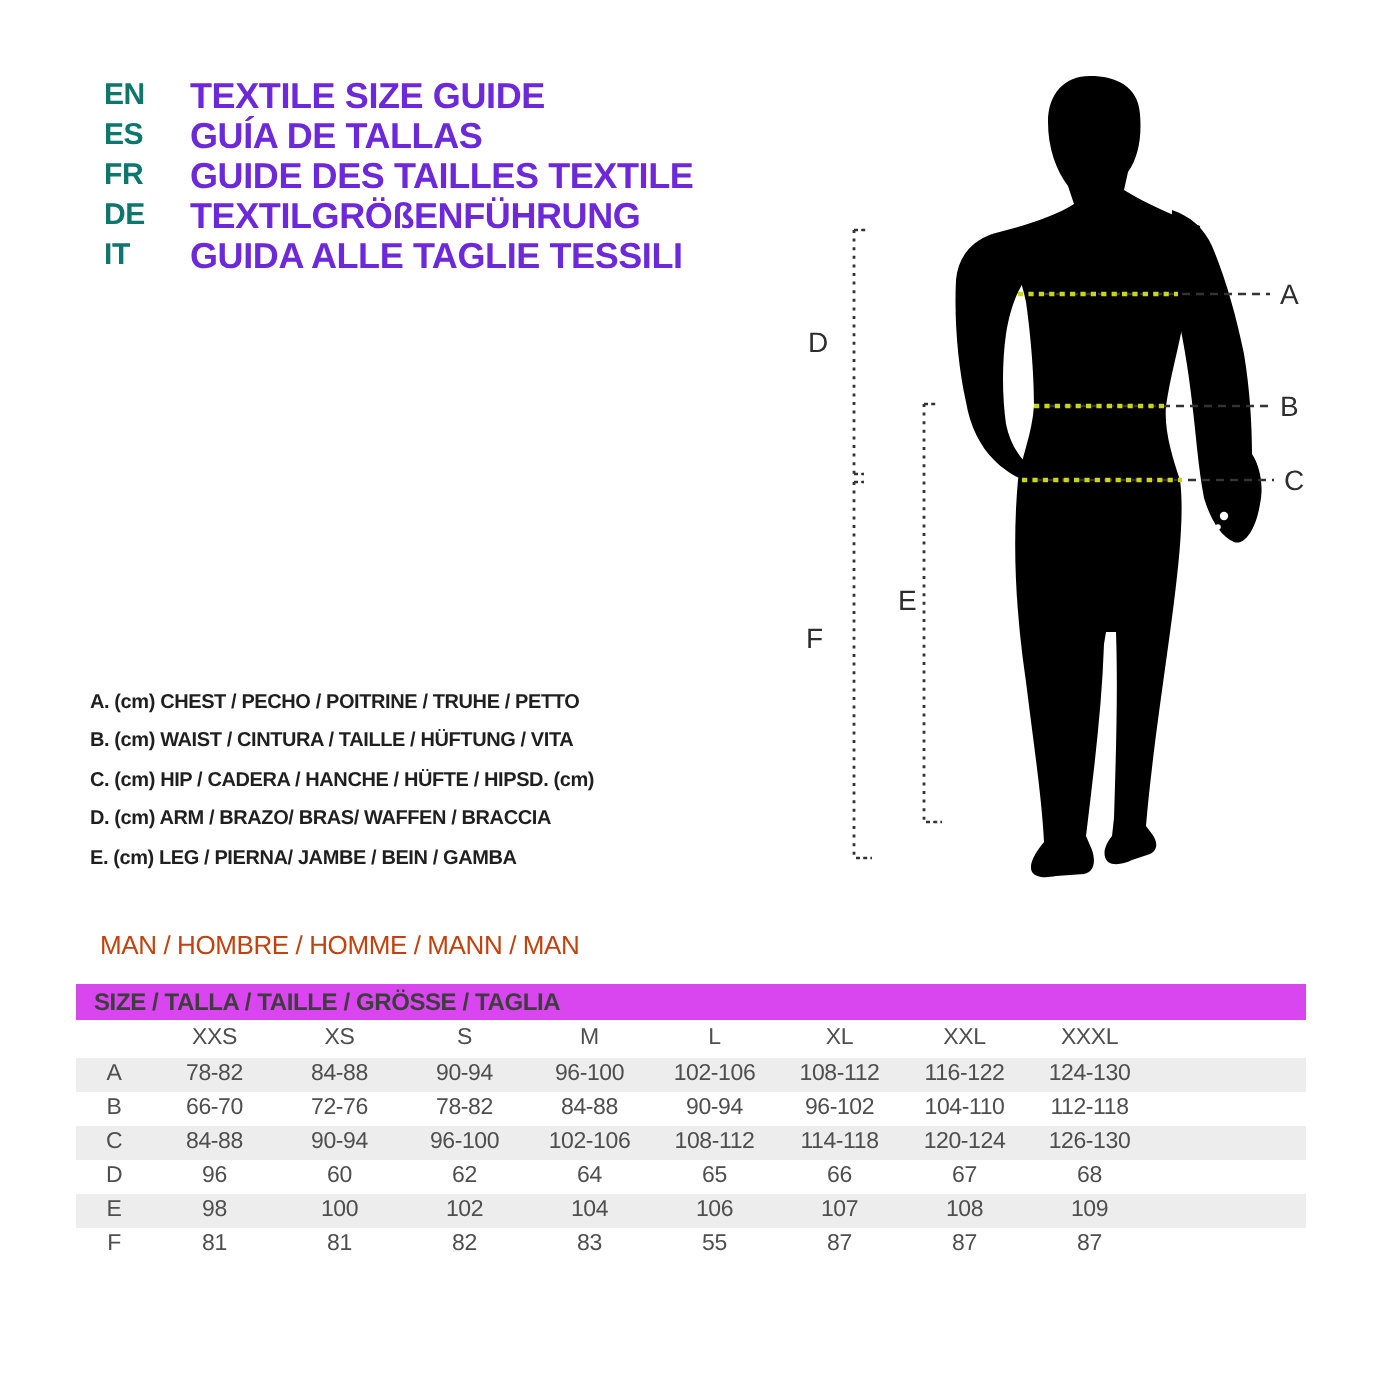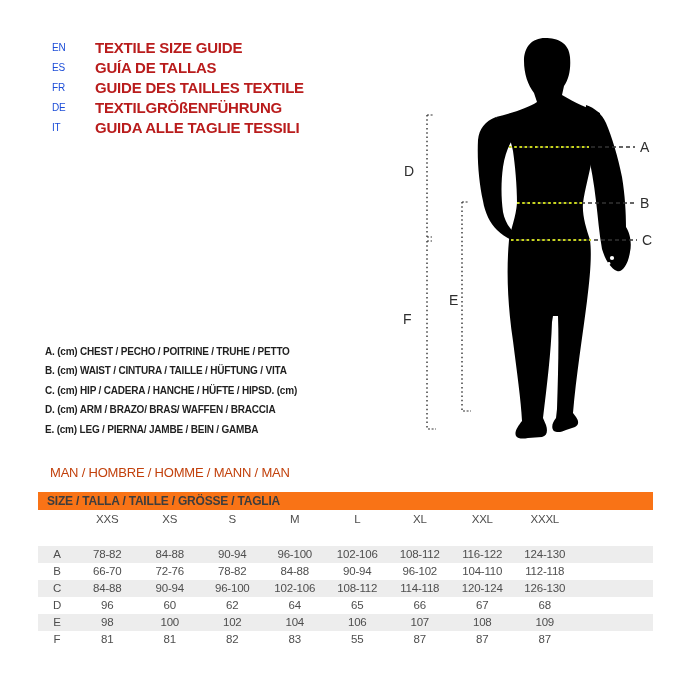--- a/index.html
+++ b/index.html
@@ -2,33 +2,33 @@
 <html><head>
 <meta charset="utf-8">
 <style>
   html,body{margin:0;padding:0;}
   body{font-family:"Liberation Sans", sans-serif; background:#ffffff;}
   #canvas{position:relative;width:700px;height:700px;background:#ffffff;overflow:hidden;}
 
   
   .lang-block{position:absolute;left:52px;top:38px;}
   .lang-row{display:flex;height:20px;line-height:20px;}
-  .lang-code{width:43px;font-size:10px;font-weight:400;color:#1d4ed8;letter-spacing:-0.2px;}
-  .lang-title{font-size:15px;font-weight:700;color:#b91c1c;letter-spacing:-0.2px;white-space:nowrap;}
+  .lang-code{width:43px;font-size:15px;font-weight:700;color:#0f766e;letter-spacing:-0.2px;}
+  .lang-title{font-size:18px;font-weight:700;color:#6d28d9;letter-spacing:-0.2px;white-space:nowrap;}
 
   
   .legend-block{position:absolute;left:45px;top:342px;}
   .legend-line{height:19.4px;line-height:19.4px;font-size:10px;font-weight:700;color:#1f1f1f;letter-spacing:-0.2px;white-space:nowrap;}
   .category-line{position:absolute;left:50px;top:465px;height:15px;line-height:15px;font-size:13px;font-weight:400;color:#c2410c;letter-spacing:-0.2px;white-space:nowrap;}
 
   
   .size-table{position:absolute;left:38px;top:492px;width:615px;}
-  .st-bar{height:18px;line-height:18px;background:#f97316;color:#3d3d3d;font-size:12px;font-weight:700;padding-left:9px;letter-spacing:-0.2px;}
+  .st-bar{height:18px;line-height:18px;background:#d946ef;color:#3d3d3d;font-size:12px;font-weight:700;padding-left:9px;letter-spacing:-0.2px;}
   .st-row{display:grid;grid-template-columns:38px repeat(8,62.5px) 1fr;height:17px;line-height:17px;font-size:11.5px;color:#4e4e4e;}
-  .st-row.head{height:36px;line-height:19px;}
+  .st-row.head{height:19px;line-height:19px;}
   .st-row.stripe{background:#ededed;}
   .st-cell{text-align:center;letter-spacing:-0.2px;}
 
   
   .figure-svg{position:absolute;left:395px;top:25px;}
   .fig-label{font-family:"Liberation Sans", sans-serif;font-size:14px;fill:#2e2e2e;}
 </style>
 </head>
 <body>
 

